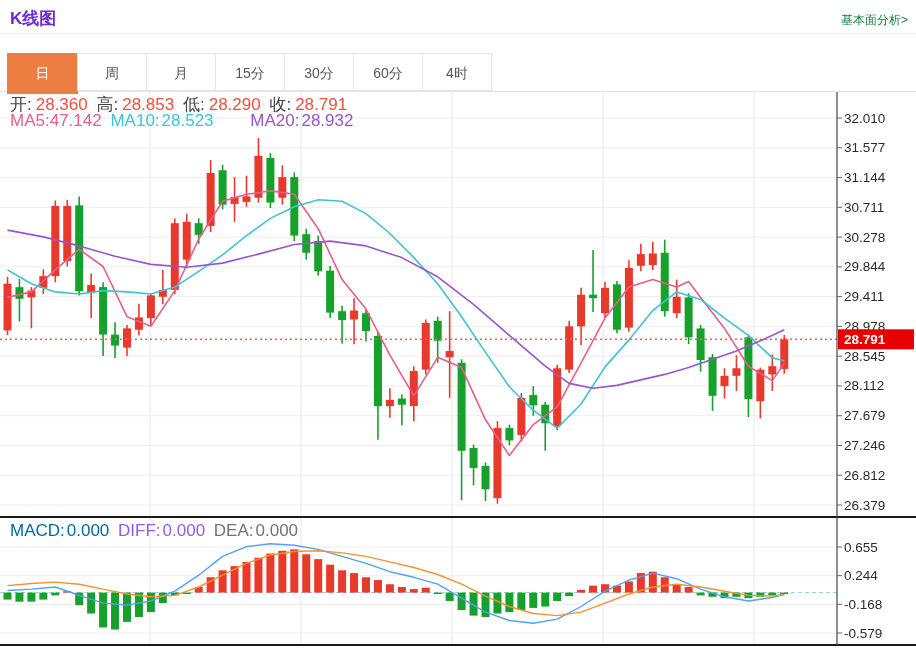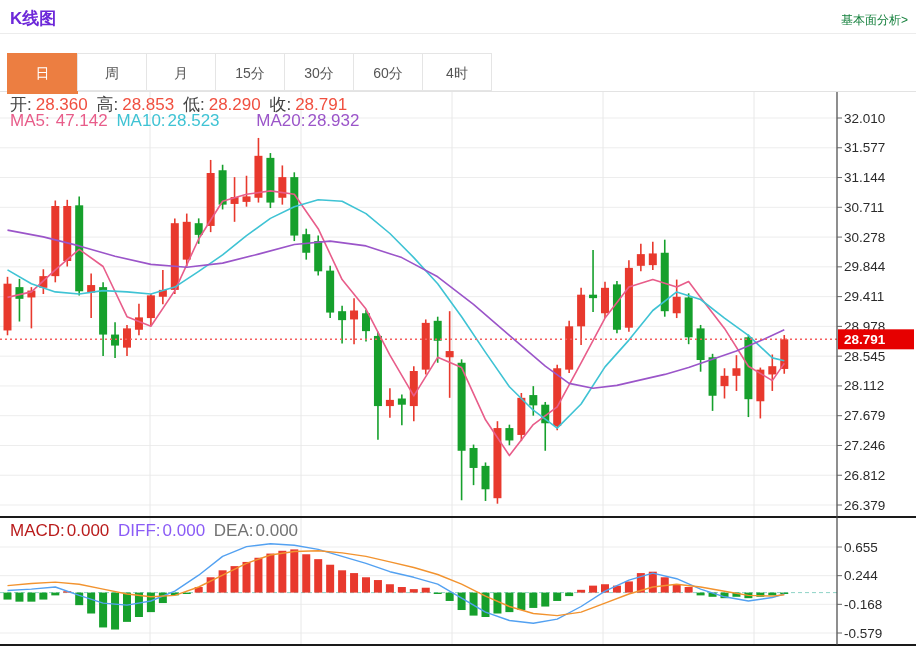--- a/index.html
+++ b/index.html
@@ -14,21 +14,21 @@
     background:#fff;border:1px solid #e5e5e5;margin-left:-1px;cursor:pointer;box-sizing:border-box;}
   .tab.active{background:#ec7e41;color:#fff;border:none;height:41px;line-height:41px;width:71px;}
   svg{position:absolute;left:0;top:0;z-index:1;}
   .ovl{position:absolute;z-index:4;font-size:17px;white-space:nowrap;}
   .ovl span{margin-right:4px;}
   .lab{color:#444;}
   .val-red{color:#f05040;margin-right:16px;}
   .ma5{color:#e85d8a;margin-right:16px;}
   .ma10{color:#3fc3d4;margin-right:16px;}
   .ma20{color:#9b55c9;}
-  .mdc{color:#b91c1c;margin-right:16px;}
+  .mdc{color:#0369a1;margin-right:16px;}
   .mdf{color:#8b5cf6;margin-right:16px;}
   .mde{color:#737373;}
 </style>
 </head>
 <body>
 
 <div id="app">
   <div class="hdr">
     <div class="hdr-title">K线图</div>
     <a class="hdr-link">基本面分析&gt;</a>
@@ -342,21 +342,21 @@
     </svg>
 
   <div class="ovl" style="left:10px;top:93px;">
     <span class="lab">开:</span><span class="val-red">28.360</span>
     <span class="lab">高:</span><span class="val-red">28.853</span>
     <span class="lab">低:</span><span class="val-red">28.290</span>
     <span class="lab">收:</span><span class="val-red">28.791</span>
   </div>
 
   <div class="ovl" style="left:10px;top:111px;">
-    <span class="ma5" style="margin-right:6px;">MA5:</span><span class="ma5">47.142</span>
+    <span class="ma5" style="margin-right:0;">MA5:</span><span class="ma5">47.142</span>
     <span class="ma10" style="margin-right:2px;">MA10:</span><span class="ma10">28.523</span>
     <span class="ma20" style="margin-right:2px;padding-left:28px;">MA20:</span><span class="ma20">28.932</span>
   </div>
 
   <div class="ovl" style="left:10px;top:521px;">
     <span class="mdc" style="margin-right:2px;">MACD:</span><span class="mdc">0.000</span>
     <span class="mdf" style="margin-right:2px;">DIFF:</span><span class="mdf">0.000</span>
     <span class="mde" style="margin-right:2px;">DEA:</span><span class="mde">0.000</span>
   </div>
 </div>

